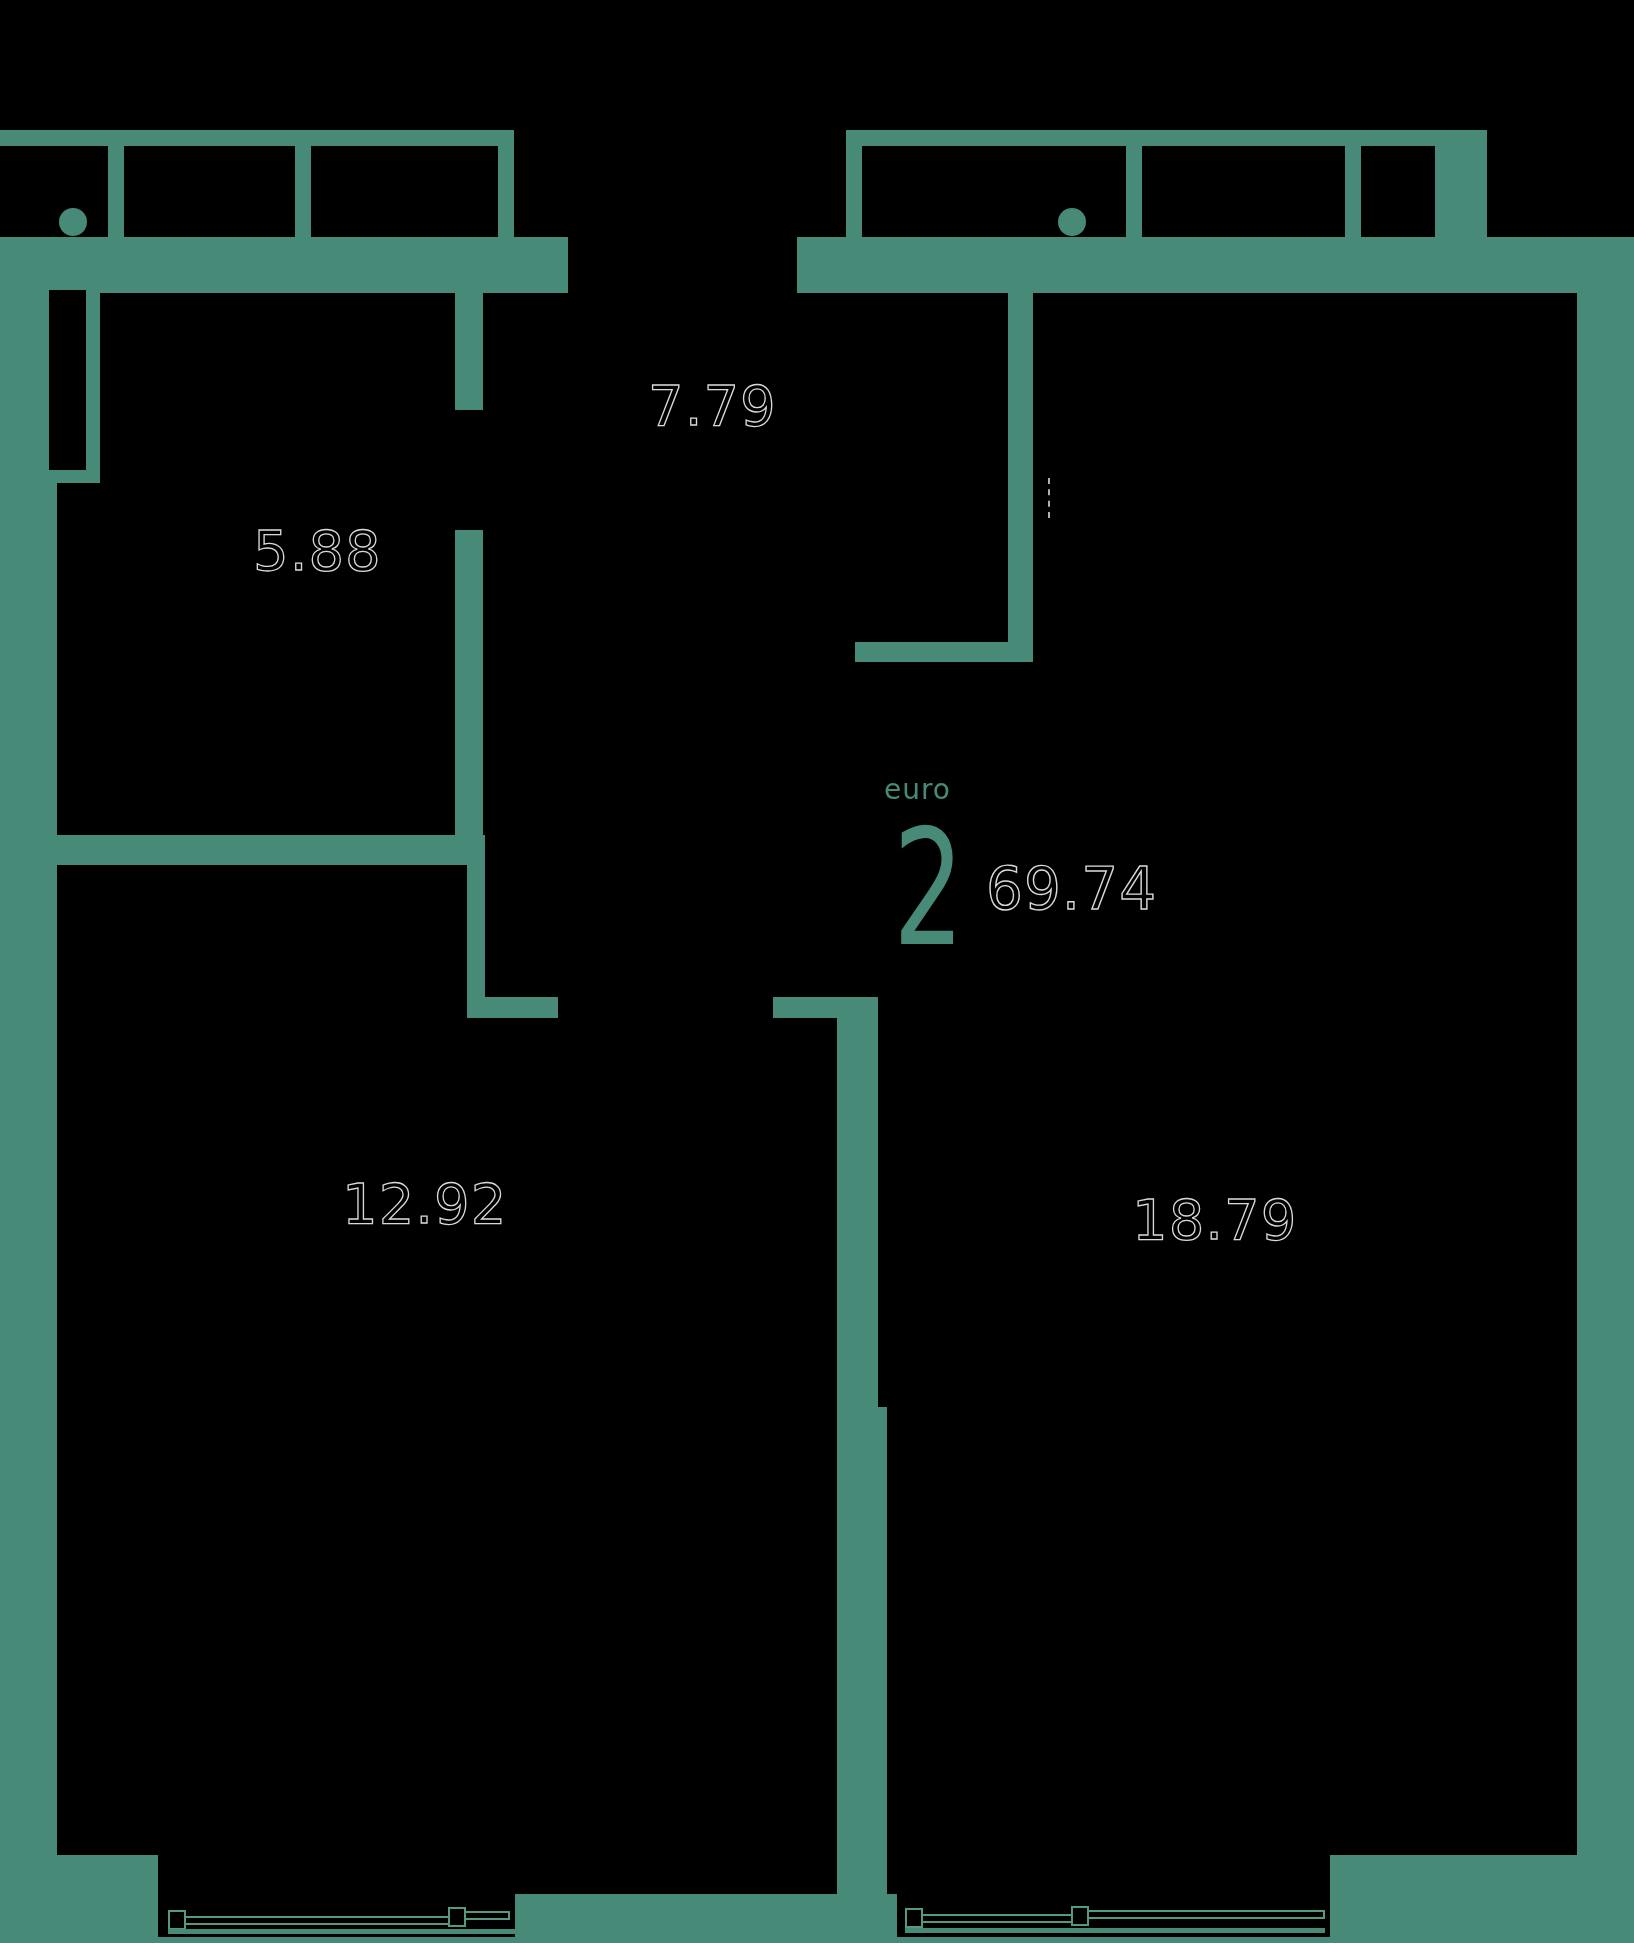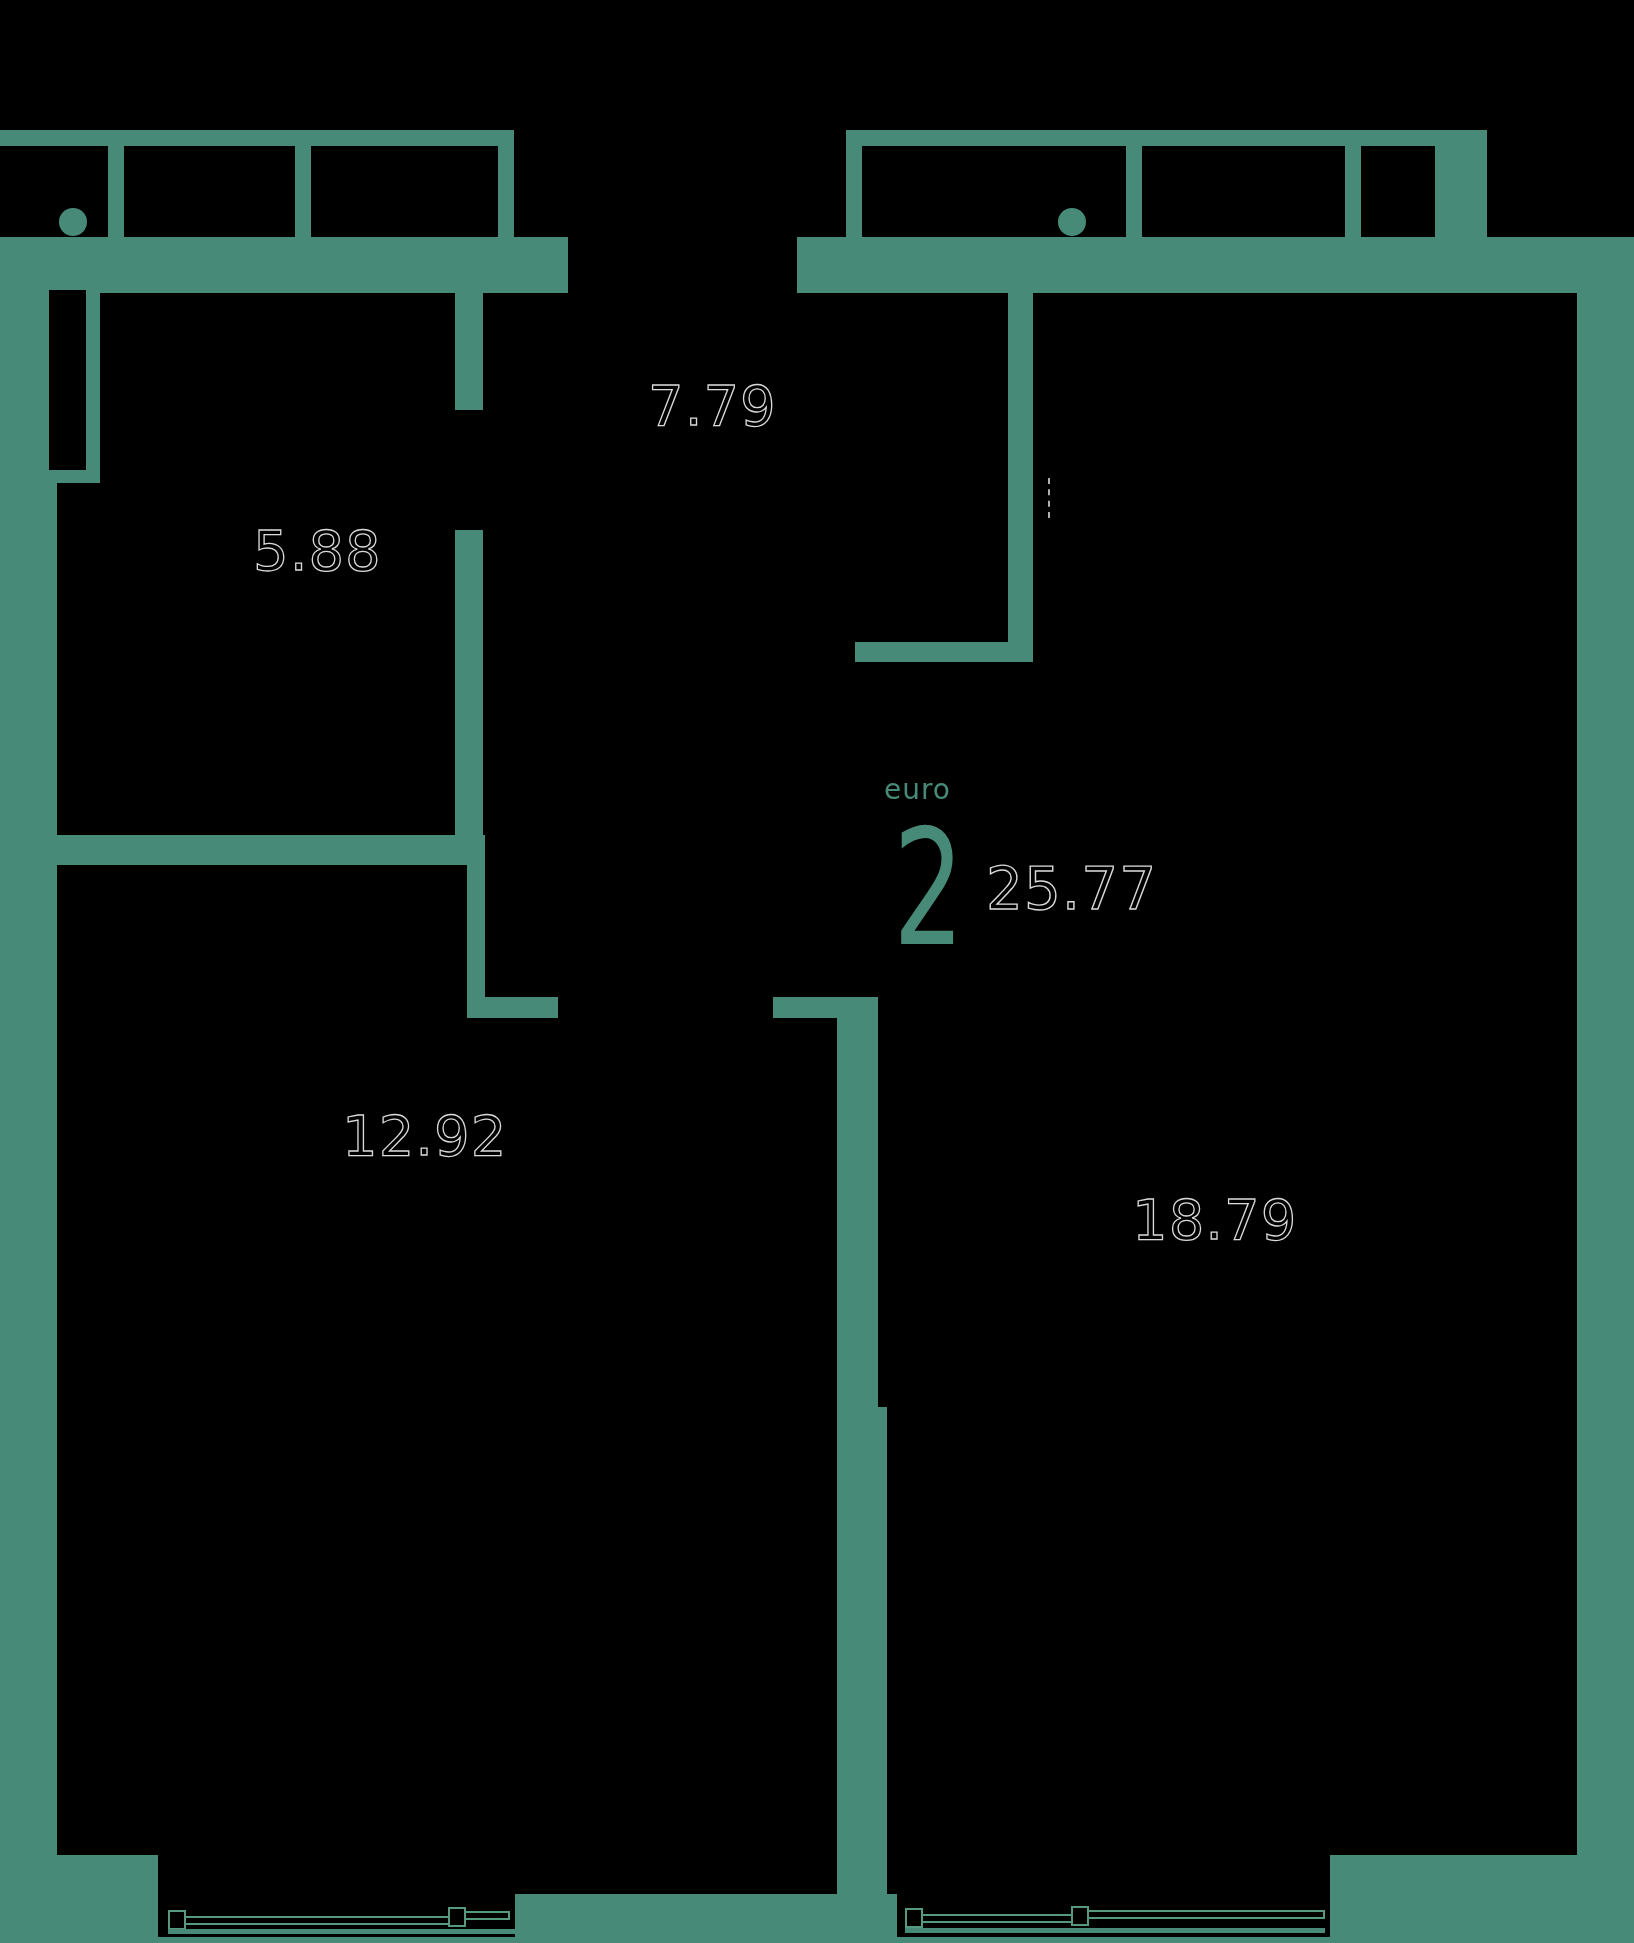--- a/index.html
+++ b/index.html
@@ -48,21 +48,21 @@
     font-size:58px; line-height:1; letter-spacing:1px;
   }
 </style>
 </head>
 <body>
 
 <div id="plan" style="width: 1634px; height: 1943px;">
   <div>
     <div class="title-euro">euro</div>
     <div class="title-num">2</div>
-    <div class="title-area">25.77</div>
+    <div class="title-area">69.74</div>
   </div>
 <div class="wall" style="left: 0px; top: 130px; width: 514px; height: 16px;"></div>
     <div class="wall" style="left: 108px; top: 146px; width: 16px; height: 94px;"></div>
     <div class="wall" style="left: 295px; top: 146px; width: 16px; height: 94px;"></div>
     <div class="wall" style="left: 498px; top: 146px; width: 16px; height: 94px;"></div>
     <div class="wall" style="left: 0px; top: 237px; width: 568px; height: 56px;"></div>
     <div class="wall" style="left: 846px; top: 130px; width: 641px; height: 16px;"></div>
     <div class="wall" style="left: 846px; top: 146px; width: 16px; height: 94px;"></div>
     <div class="wall" style="left: 1126px; top: 146px; width: 16px; height: 94px;"></div>
     <div class="wall" style="left: 1345px; top: 146px; width: 16px; height: 94px;"></div>
@@ -95,15 +95,15 @@
     <div class="glyph-bar" style="left: 464px; top: 1911px; width: 46px; height: 9px;"></div>
     <div class="glyph-line" style="left: 168px; top: 1929px; width: 347px; height: 5px;"></div>
     <div class="glyph-cap" style="left: 905px; top: 1908px; width: 18px; height: 20px;"></div>
     <div class="glyph-bar" style="left: 921px; top: 1914px; width: 152px; height: 9px;"></div>
     <div class="glyph-cap" style="left: 1071px; top: 1906px; width: 18px; height: 20px;"></div>
     <div class="glyph-bar" style="left: 1087px; top: 1910px; width: 238px; height: 9px;"></div>
     <div class="glyph-line" style="left: 905px; top: 1928px; width: 420px; height: 5px;"></div>
     <div class="door-mark" style="left: 1048px; top: 478px; width: 6px; height: 40px;"></div>
     <div class="room-label" style="left: 648px; top: 378px; width: auto; height: auto;">7.79</div>
     <div class="room-label" style="left: 253px; top: 523px; width: auto; height: auto;">5.88</div>
-    <div class="room-label" style="left: 342px; top: 1108px; width: auto; height: auto;">12.92</div>
+    <div class="room-label" style="left: 342px; top: 1176px; width: auto; height: auto;">12.92</div>
     <div class="room-label" style="left: 1132px; top: 1168px; width: auto; height: auto; margin-top: 24px;">18.79</div>
   </div>
 
 </body></html>

